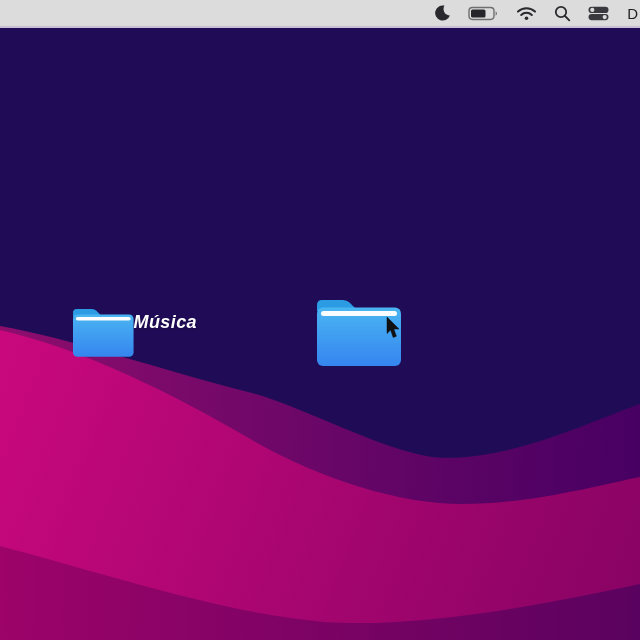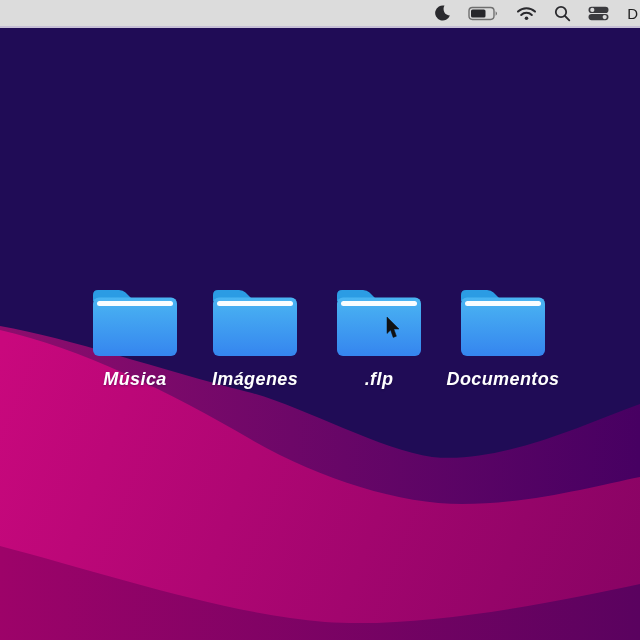--- a/index.html
+++ b/index.html
@@ -26,22 +26,22 @@
   .mb-text{
     font-size:15px;color:#1f1f1f;font-weight:500;
     padding-left:1px;
   }
 
   
   .desktop{position:absolute;top:30px;left:0;width:640px;height:610px;}
 
   .icon-row{position:absolute;top:255px;left:0;width:640px;height:130px;}
   .folder-item{
-    position:absolute;top:4px;width:124px;
-    display:flex;flex-direction:column;align-items:center;
+    position:absolute;top:14px;width:124px;
+    display:flex;flex-direction:row;
     cursor:default;
   }
   .folder-item .ficon{width:84px;height:67px;display:block;}
   .folder-label{
     margin-top:12px;
     color:#ffffff;
     font-weight:700;font-style:italic;
     font-size:18px;letter-spacing:0.4px;
     text-align:center;line-height:23px;
     text-shadow:0 1px 2px rgba(20,5,50,0.35);
@@ -125,51 +125,30 @@
           </defs>
         <path d="M0,12 L0,6 Q0,1 5,1 L26,1 Q30,1 32.5,3.5 L41,12 Z" fill="#2b9ce4"></path>
         <rect x="0" y="8.5" width="84" height="58.5" rx="6" fill="url(#fb1)"></rect>
         <rect x="4" y="12" width="76" height="5" rx="2.5" fill="#ffffff" opacity="0.97"></rect>
       </svg>
       <div class="folder-label">
         <div>Música</div>
       </div>
     </div>
 
-    <div class="folder-item" style="left:193px">
-      <svg class="ficon" viewBox="0 0 84 67">
-        <path d="M0,12 L0,6 Q0,1 5,1 L26,1 Q30,1 32.5,3.5 L41,12 Z" fill="#2b9ce4"></path>
-        <rect x="0" y="8.5" width="84" height="58.5" rx="6" fill="url(#fb1)"></rect>
-        <rect x="4" y="12" width="76" height="5" rx="2.5" fill="#ffffff" opacity="0.97"></rect>
-      </svg>
-      <div class="folder-label">
-        <div>Imágenes</div>
-      </div>
-    </div>
 
     <div class="folder-item" style="left:317px">
       <svg class="ficon" viewBox="0 0 84 67">
         <path d="M0,12 L0,6 Q0,1 5,1 L26,1 Q30,1 32.5,3.5 L41,12 Z" fill="#2b9ce4"></path>
         <rect x="0" y="8.5" width="84" height="58.5" rx="6" fill="url(#fb1)"></rect>
         <rect x="4" y="12" width="76" height="5" rx="2.5" fill="#ffffff" opacity="0.97"></rect>
       </svg>
       <div class="folder-label">
-        <div>.flp</div>
       </div>
     </div>
 
-    <div class="folder-item" style="left:441px">
-      <svg class="ficon" viewBox="0 0 84 67">
-        <path d="M0,12 L0,6 Q0,1 5,1 L26,1 Q30,1 32.5,3.5 L41,12 Z" fill="#2b9ce4"></path>
-        <rect x="0" y="8.5" width="84" height="58.5" rx="6" fill="url(#fb1)"></rect>
-        <rect x="4" y="12" width="76" height="5" rx="2.5" fill="#ffffff" opacity="0.97"></rect>
-      </svg>
-      <div class="folder-label">
-        <div>Documentos</div>
-      </div>
-    </div>
 
   </div>
 
   <svg class="cursor" viewBox="0 0 14 22">
     <path d="M1,0 L1,16.5 L4.6,13 L7.2,20.4 L10.4,19.2 L7.8,12 L13,12 Z" fill="#111111" stroke="#111111" stroke-width="0.5"></path>
   </svg>
 </div>
 
 </body></html>

